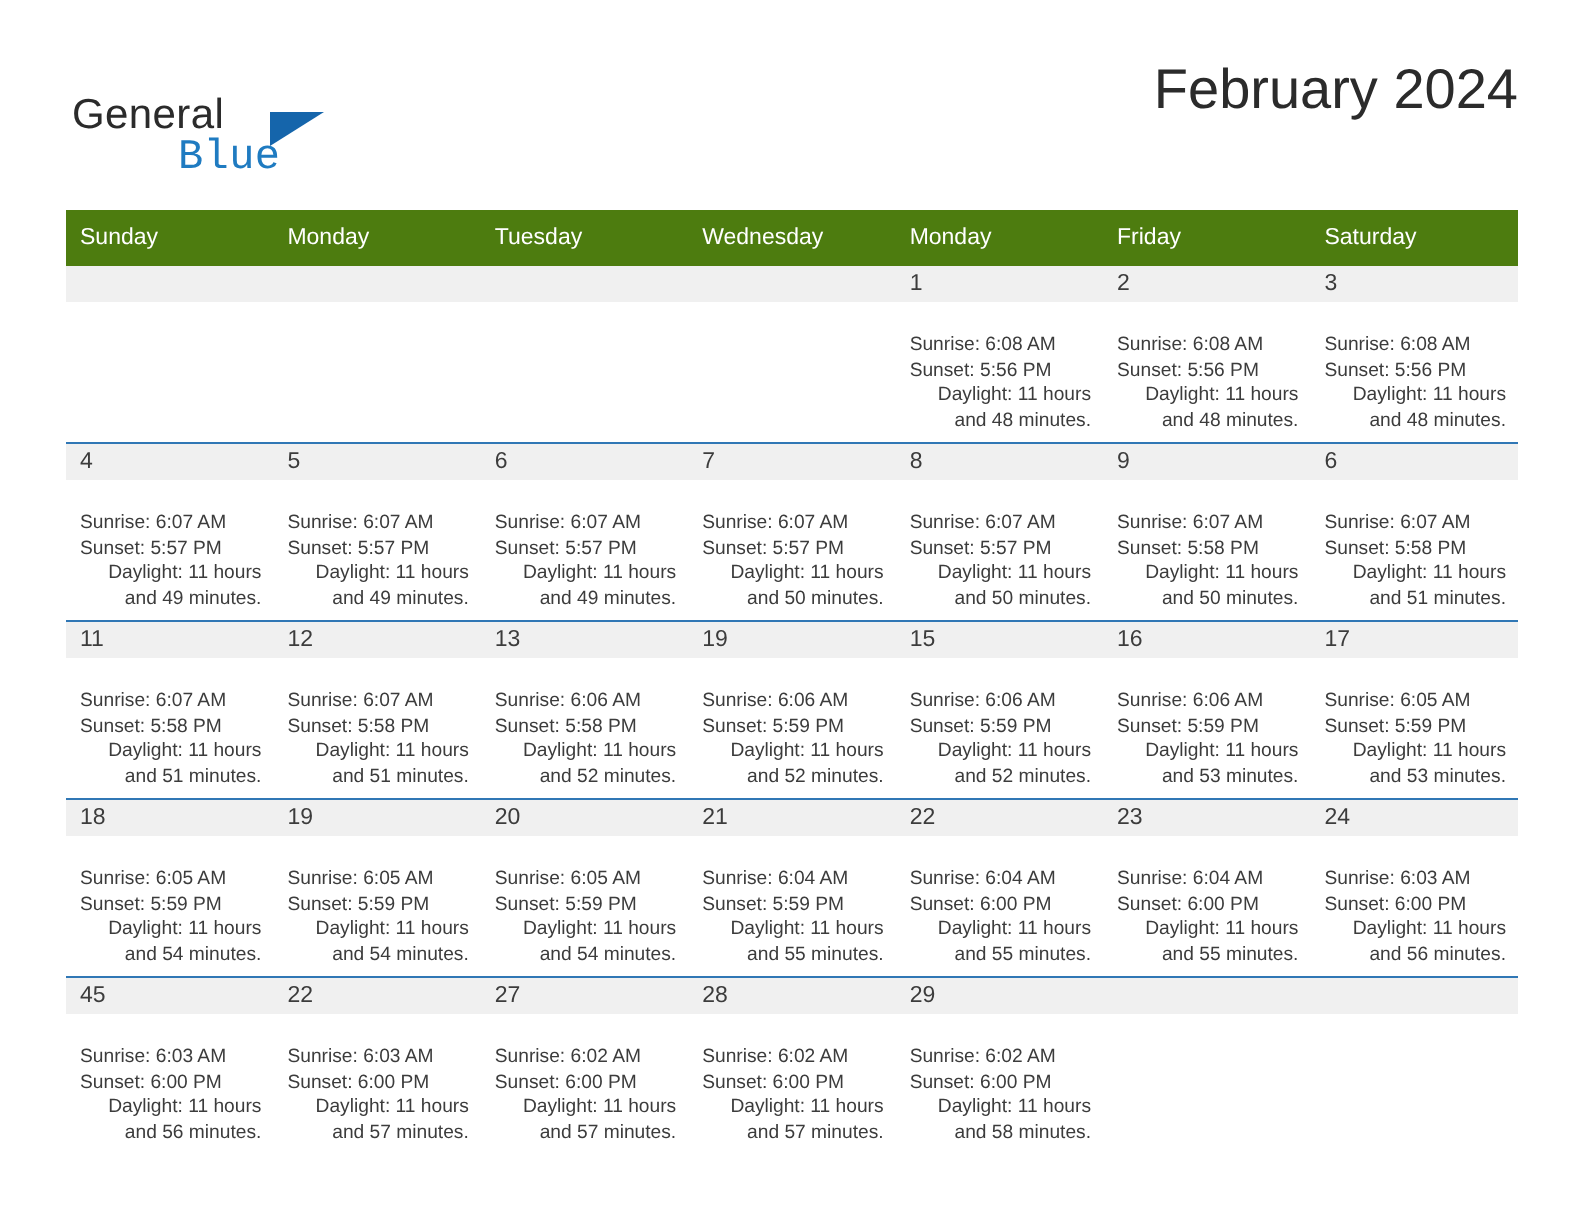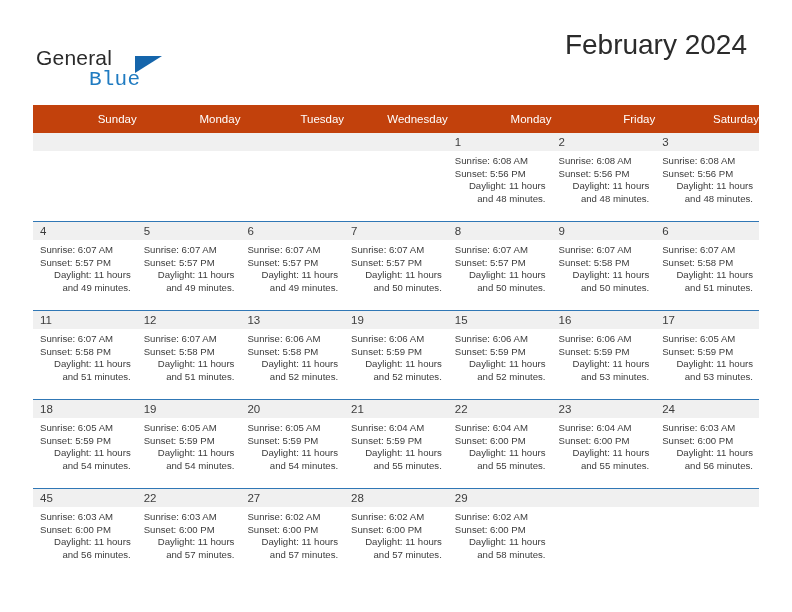--- a/index.html
+++ b/index.html
@@ -61,21 +61,21 @@
     top: 12px;
     width: 0;
     height: 0;
     border-left: 27px solid #1565ab;
     border-bottom: 17px solid transparent;
     border-top: 0 solid transparent;
   }
 
   .title-wrap {
     position: absolute;
-    right: 12px;
+    right: 0;
     top: 0;
     text-align: left;
     margin-left: 31px;
   }
   .cal-title {
     font-size: 28px;
     color: #2b2b2b;
     line-height: 34px;
     white-space: nowrap;
     font-weight: normal;
@@ -93,25 +93,25 @@
   
   .calendar {
     position: absolute;
     left: 33px;
     top: 105px;
     width: 726px;
     border-collapse: collapse;
     table-layout: fixed;
   }
   .calendar th {
-    background: #c2410c;
+    background: #4d7c0f;
     color: #ffffff;
     font-size: 11.5px;
     font-weight: normal;
-    text-align: right;
+    text-align: left;
     padding: 5px 0 5px 7px;
     height: 18px;
     border: none;
   }
   .calendar td {
     vertical-align: top;
     padding: 0;
     border: none;
     border-top: 1.5px solid #3077b5;
     height: 88px;
@@ -129,21 +129,21 @@
   .daynum-band {
     background: #f0f0f0;
     height: 18px;
     line-height: 18px;
     padding-left: 7px;
     font-size: 11.5px;
     color: #3c3c3c;
     box-sizing: border-box;
   }
   .cell-body {
-    padding: 4px 6px 0 7px;
+    padding: 16px 6px 0 7px;
     font-size: 9.6px;
     line-height: 12.6px;
     color: #3c3c3c;
   }
   .cell-body div {
     white-space: nowrap;
   }
   .cell-body .daylight {
     white-space: normal;
     text-align: right;

